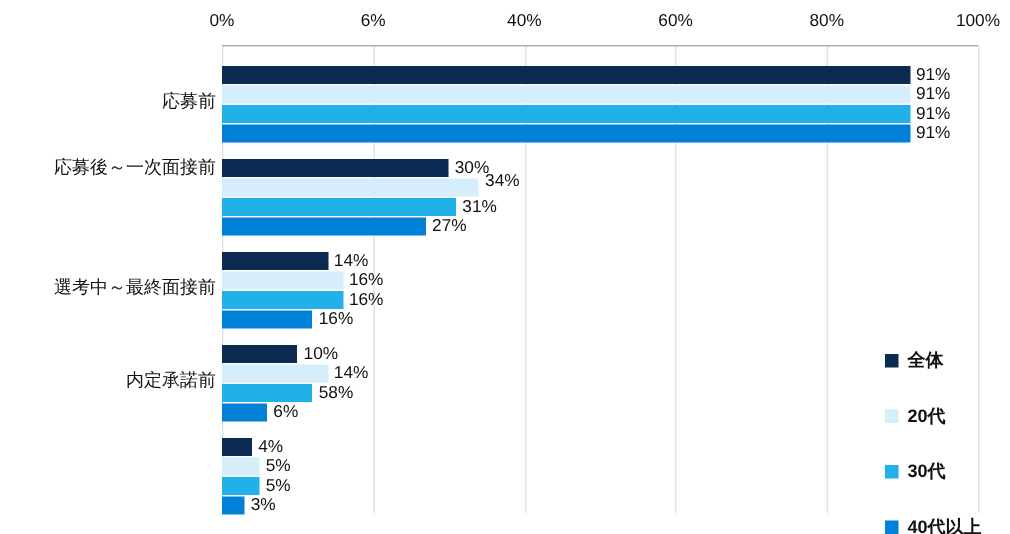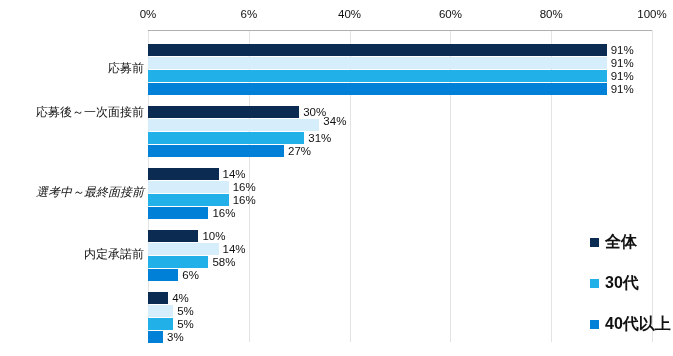--- a/index.html
+++ b/index.html
@@ -43,21 +43,21 @@
   #legend{
     position:absolute;left:590px;top:232px;width:80px;
   }
   .legend-item{
     display:flex;align-items:center;margin-bottom:20px;
   }
   .legend-swatch{
     width:9px;height:9px;margin-right:6px;flex:0 0 auto;
   }
   .legend-label{
-    font-size:16px;color:#111;white-space:nowrap;font-weight:bold;
+    font-size:12px;color:#111;white-space:nowrap;font-weight:bold;
   }
 </style>
 </head>
 <body>
 
 <div id="chart-root">
 
   <div class="gridline" style="left:148px;"></div>
   <div class="gridline" style="left:248.8px;"></div>
   <div class="gridline" style="left:349.6px;"></div>
@@ -73,21 +73,21 @@
   <div class="tick-label" style="left:450.4px;">60%</div>
   <div class="tick-label" style="left:551.2px;">80%</div>
   <div class="tick-label" style="left:652px;">100%</div>
 
   <div class="cat-label-wrap" style="top:58px;">
     <span class="cat-label" style="position:static;">応募前</span>
   </div>
   <div class="cat-label-wrap" style="top:102px;">
     <span class="cat-label" style="position:static;">応募後～一次面接前</span>
   </div>
-  <div class="cat-label-wrap" style="top:182px;font-style:italic;">
+  <div class="cat-label-wrap" style="top:182px;">
     <span class="cat-label" style="position:static;">選考中～最終面接前</span>
   </div>
   <div class="cat-label-wrap" style="top:244px;">
     <span class="cat-label" style="position:static;">内定承諾前</span>
   </div>
 
   <div id="bars-layer">
       <div class="bar" style="left: 148px; top: 44px; width: 458.64px; background: rgb(11, 43, 82);"></div>
       <div class="bar-value" style="left: 610.64px; top: 43.5px;">91%</div>
       <div class="bar" style="left: 148px; top: 57px; width: 458.64px; background: rgb(214, 238, 251);"></div>
@@ -129,20 +129,24 @@
       <div class="bar" style="left: 148px; top: 331px; width: 15.12px; background: rgb(0, 128, 214);"></div>
       <div class="bar-value" style="left: 167.12px; top: 330.5px;">3%</div>
     </div>
 
   <div id="legend">
     <div class="legend-item">
       <span class="legend-swatch" style="background:#0b2b52;"></span>
       <span class="legend-label">全体</span>
     </div>
     <div class="legend-item">
+      <span class="legend-swatch" style="background:#d6eefb;"></span>
+      <span class="legend-label">20代</span>
+    </div>
+    <div class="legend-item">
       <span class="legend-swatch" style="background:#21b0e8;"></span>
       <span class="legend-label">30代</span>
     </div>
     <div class="legend-item">
       <span class="legend-swatch" style="background:#0080d6;"></span>
       <span class="legend-label">40代以上</span>
     </div>
   </div>
 
 </div>

